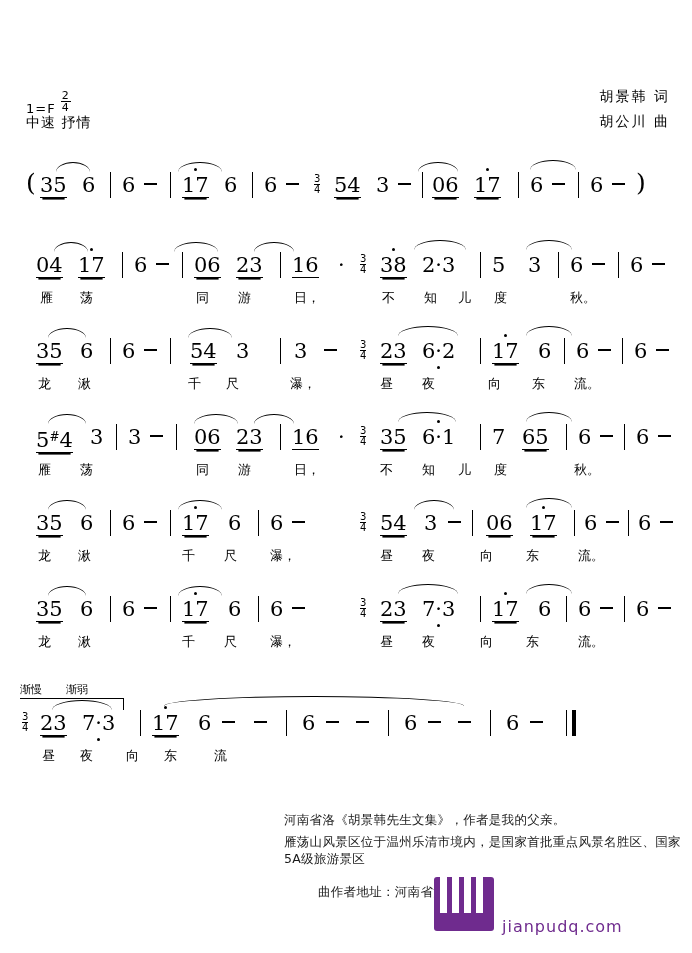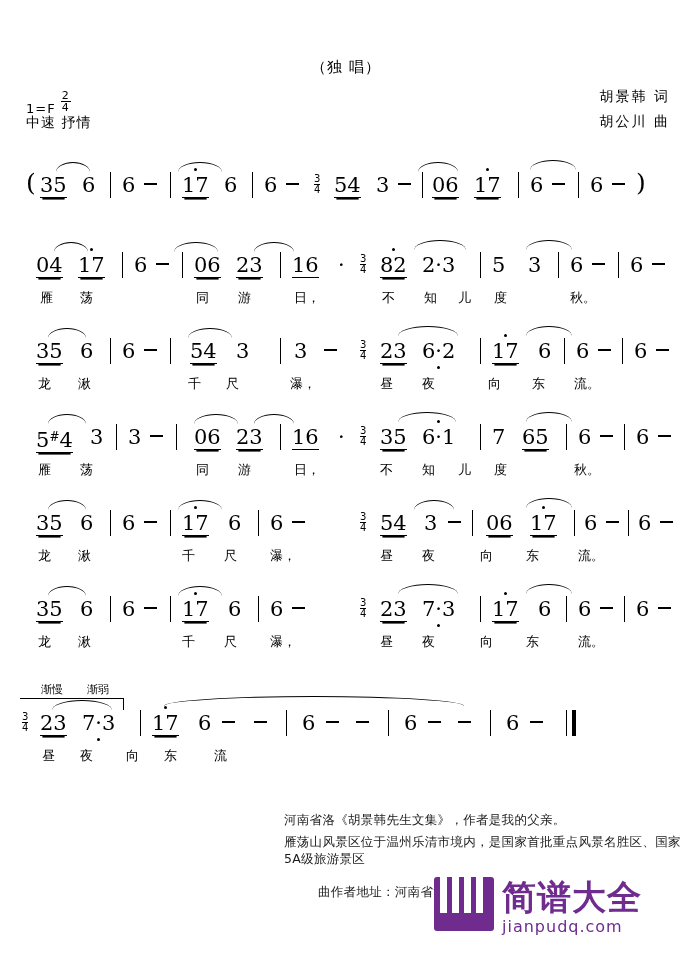--- a/index.html
+++ b/index.html
@@ -216,33 +216,31 @@
     top: 42px;
     font-family: "DejaVu Sans", sans-serif;
     font-size: 16px;
     color: #6f2b8e;
     letter-spacing: 1px;
   }
   .dyn {
     position: absolute;
     font-family: "DejaVu Sans", sans-serif;
     font-size: 11px;
-    margin-left: 21px;
   }
   .dynline {
     position: absolute;
     background: #000;
   }
 </style>
 </head>
 <body>
 
 <div class="page">
 
-  <div class="subtitle">（独 唱）</div>
 
   <div class="meta-left l1">
     <span>1=F</span>
     <span class="frac">
       <span class="num">2</span>
       <span class="den">4</span>
     </span>
   </div>
   <div class="meta-left l2">中速 抒情</div>
   <div class="meta-right r1">胡景韩 词</div>
@@ -303,21 +301,21 @@
       <span class="bar" style="left:164px; top:2px;"></span>
       <span class="n beam2" style="left:176px; top:4px;">06</span>
       <span class="n beam2" style="left:218px; top:4px;">23</span>
       <span class="bar" style="left:262px; top:2px;"></span>
       <span class="n beam1" style="left:274px; top:4px;">16</span>
       <span class="n" style="left:320px; top:4px;">·</span>
 
       <span class="tempo-mark" style="left:342px; top:4px;">
         <span class="tnum">3</span><span>4</span>
       </span>
-      <span class="n beam2 dothigh" style="left:362px; top:4px;">82</span>
+      <span class="n beam2 dothigh" style="left:362px; top:4px;">38</span>
       <span class="n" style="left:404px; top:4px;">2·3</span>
       <span class="bar" style="left:462px; top:2px;"></span>
       <span class="n" style="left:474px; top:4px;">5</span>
       <span class="n" style="left:510px; top:4px;">3</span>
       <span class="bar" style="left:540px; top:2px;"></span>
       <span class="n" style="left:552px; top:4px;">6</span>
       <span class="dash" style="left:574px;"></span>
       <span class="bar" style="left:600px; top:2px;"></span>
       <span class="n" style="left:612px; top:4px;">6</span>
       <span class="dash" style="left:634px;"></span>
@@ -577,17 +575,16 @@
   <div class="foot" style="left:284px; top:834px;">雁荡山风景区位于温州乐清市境内，是国家首批重点风景名胜区、国家5A级旅游景区</div>
   <div class="foot" style="left:318px; top:884px;">曲作者地址：河南省洛</div>
 
   <div class="logo">
     <div class="logo-keys">
       <i style="left:6px;"></i>
       <i style="left:18px;"></i>
       <i style="left:30px;"></i>
       <i style="left:42px;"></i>
     </div>
-    <div class="logo-text">简谱大全</div>
     <div class="logo-url">jianpudq.com</div>
   </div>
 
 </div>
 
 </body></html>

